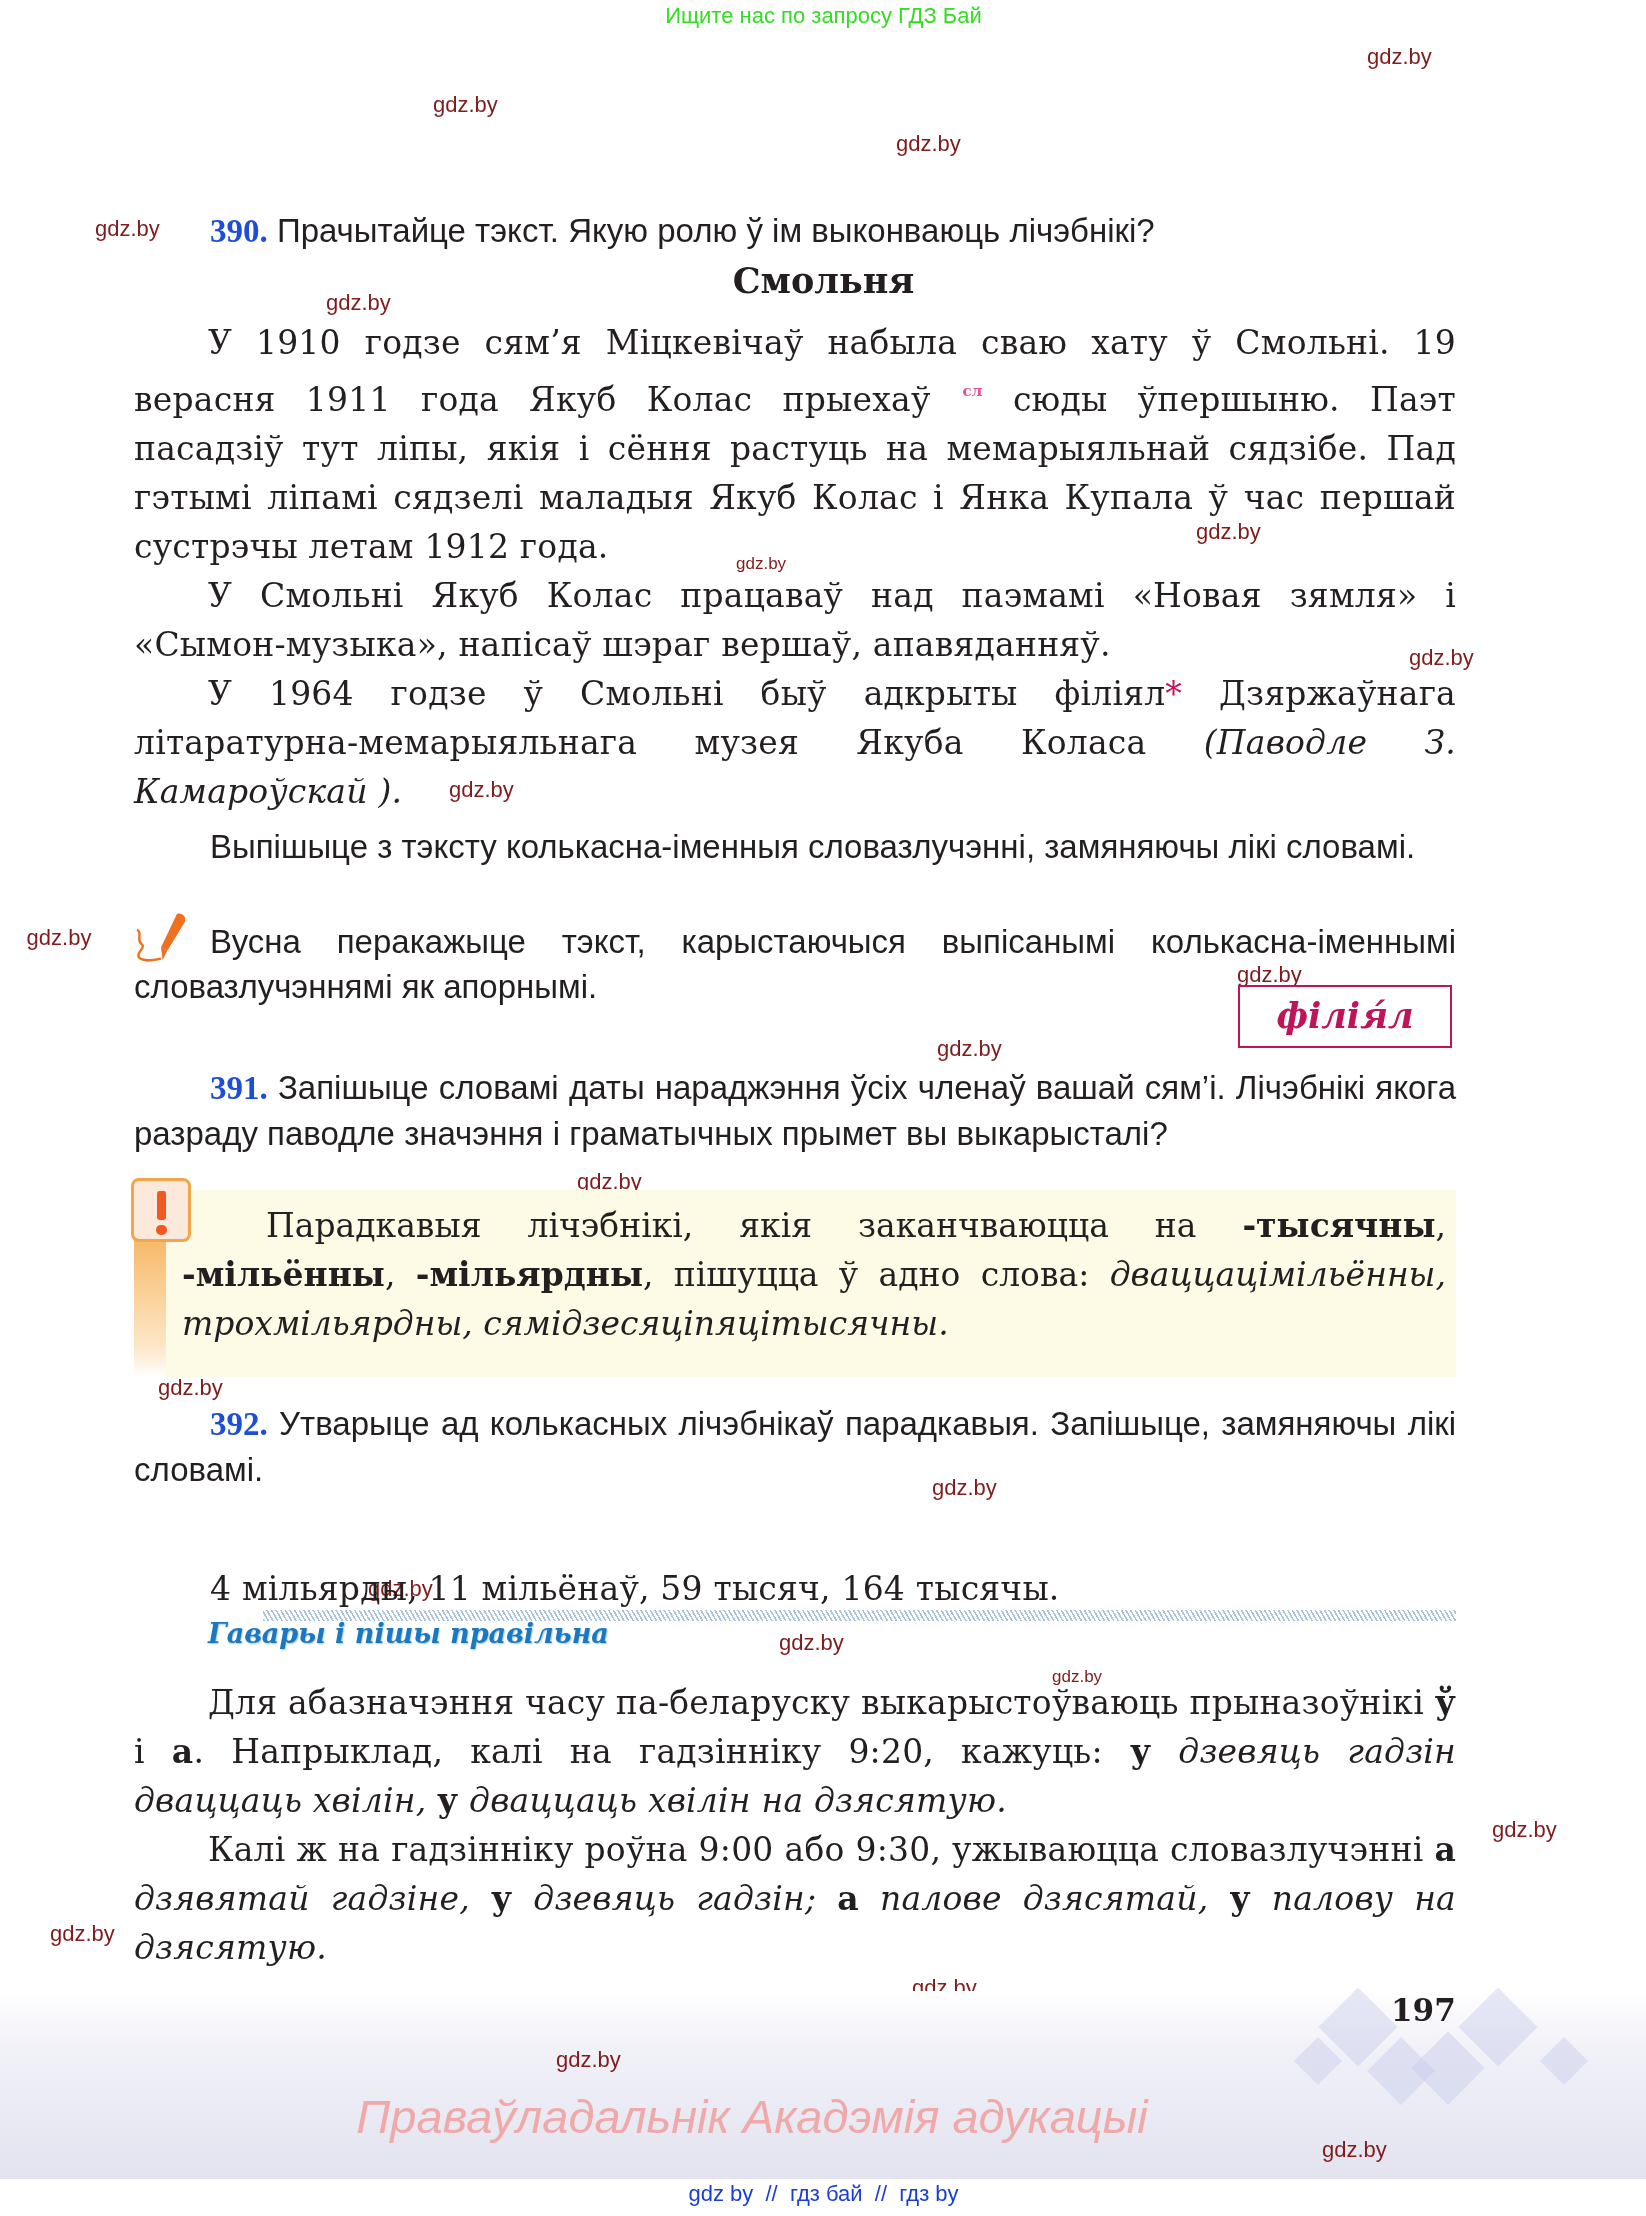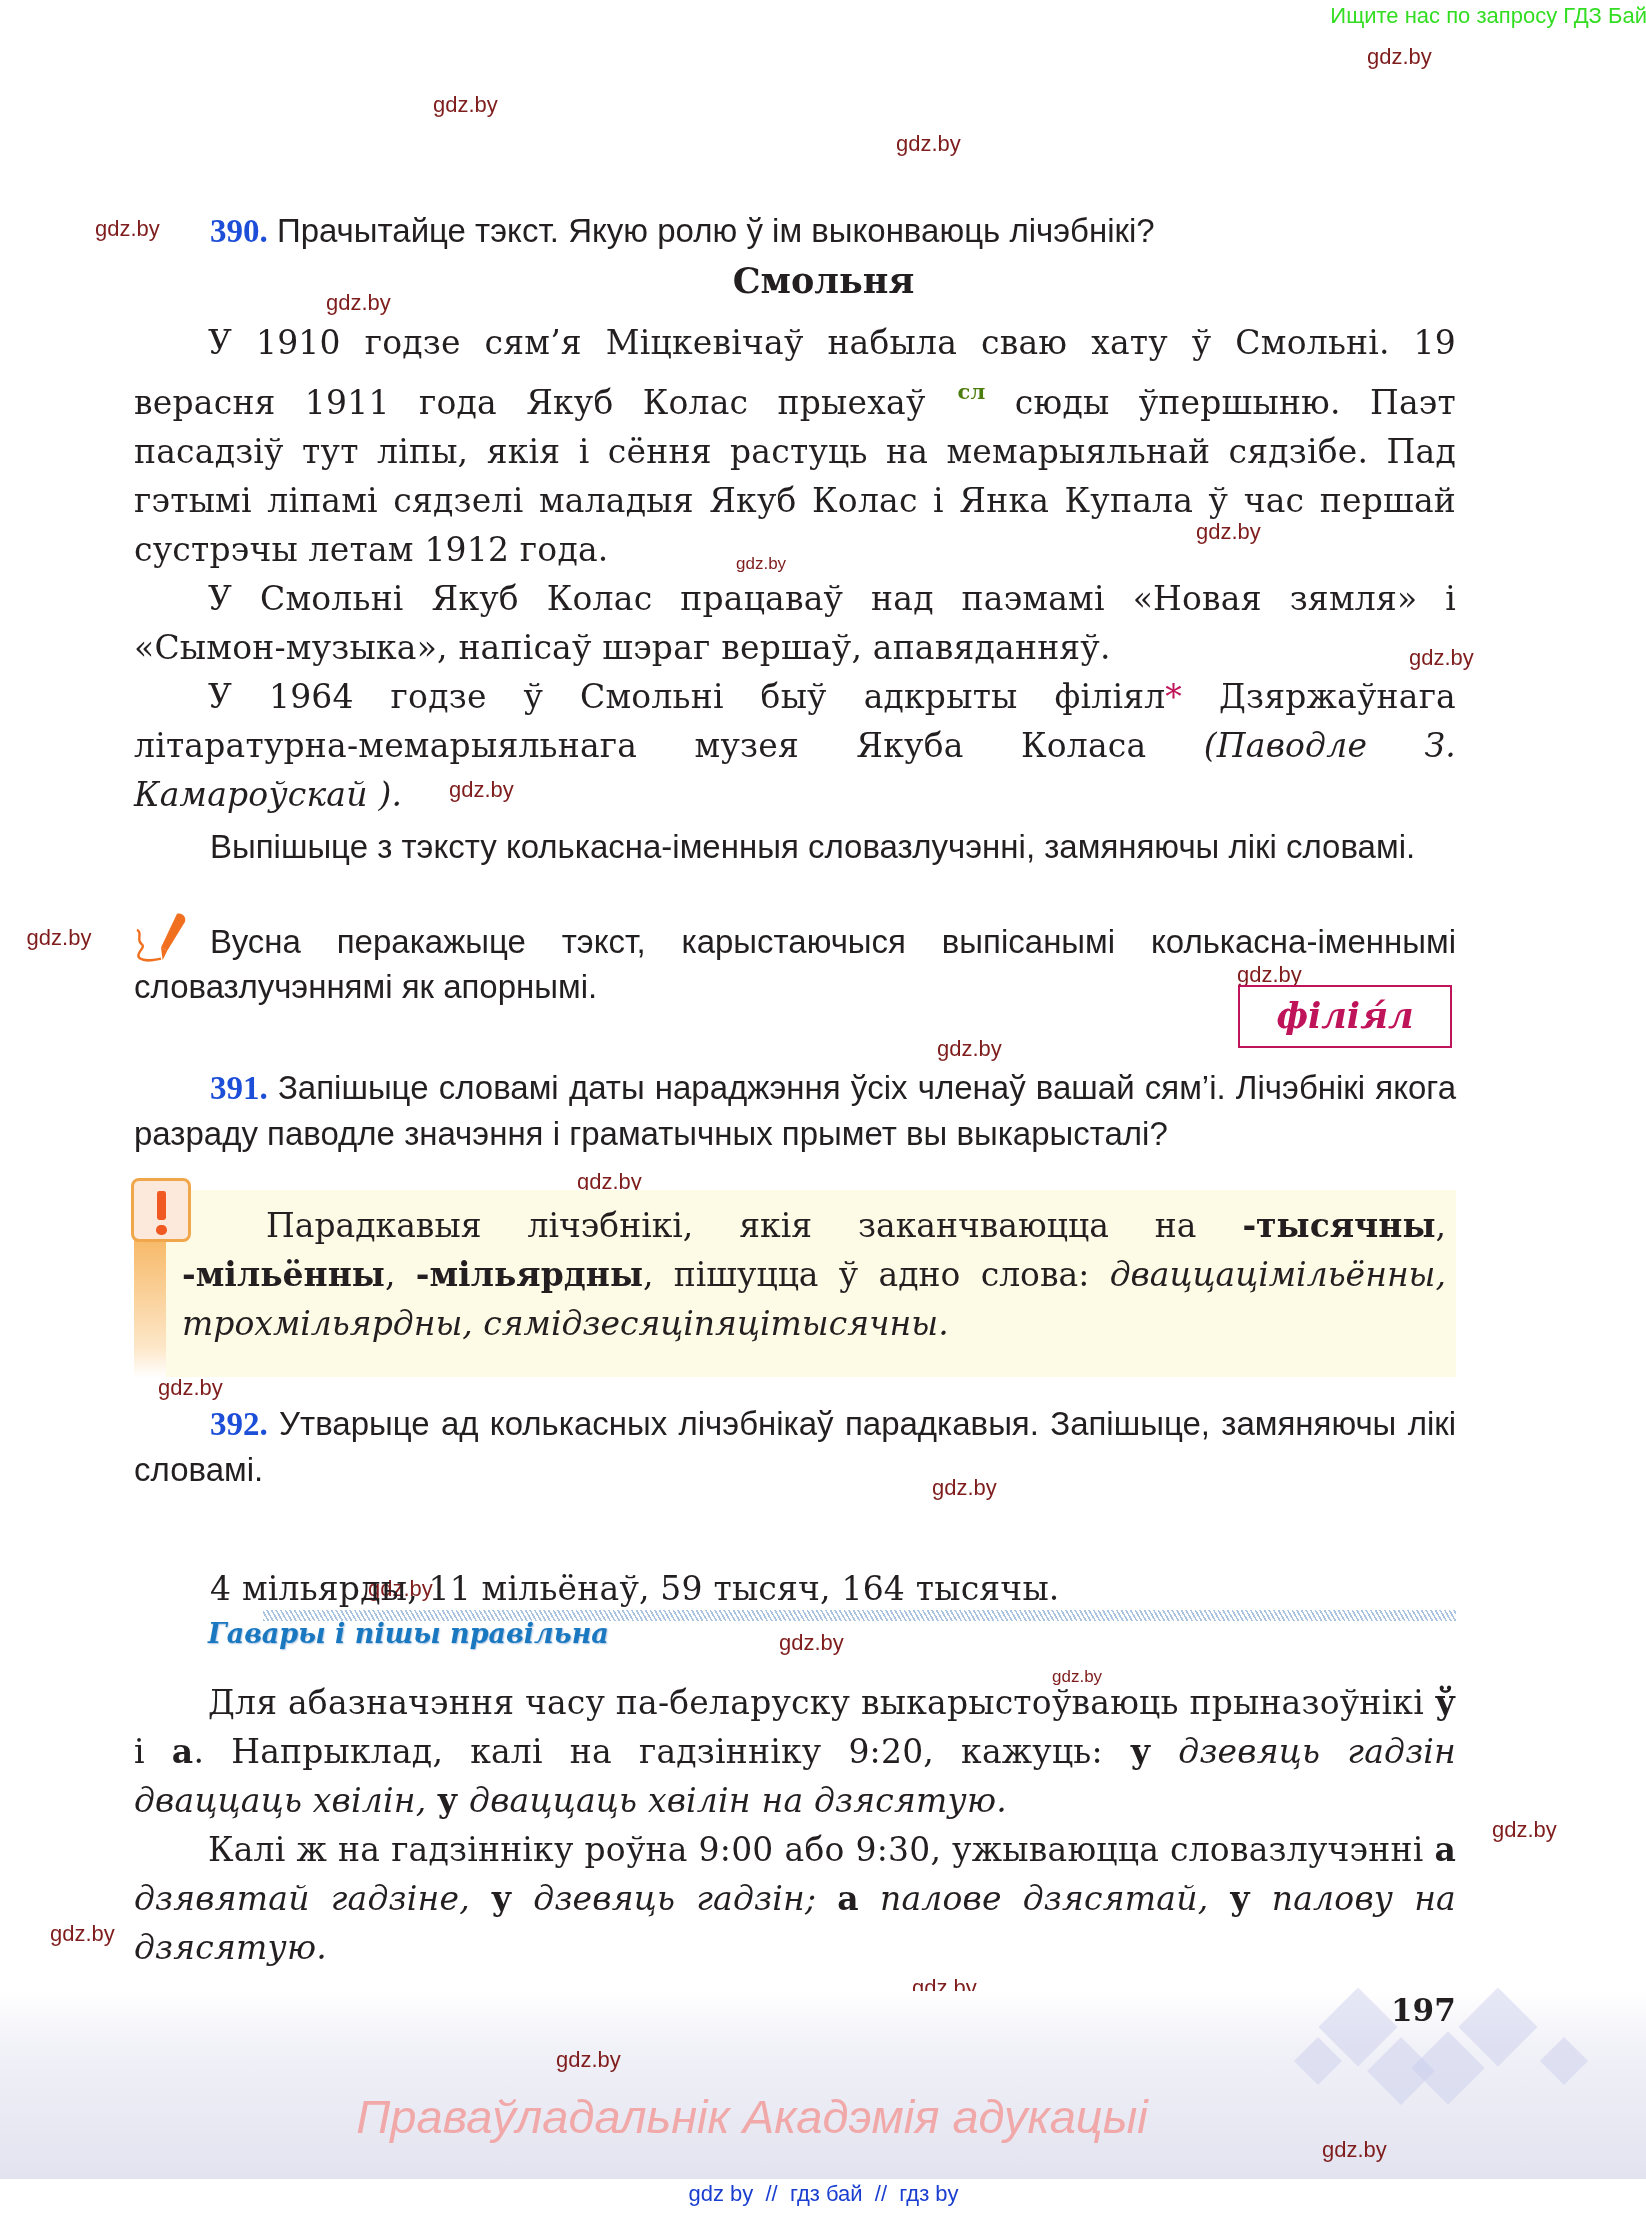--- a/index.html
+++ b/index.html
@@ -3,30 +3,30 @@
 <meta charset="utf-8">
 <style>
   html, body { margin: 0; padding: 0; }
   body {
     width: 1647px; height: 2216px; position: relative; overflow: hidden;
     background: #ffffff;
     font-family: "Liberation Serif", serif;
     color: #231f20;
   }
   .wm { position: absolute; font-family: "Liberation Sans", sans-serif; font-size: 22px; color: #7f1d1d; white-space: nowrap; }
-  .topbar { position: absolute; top: 3.2px; left: 0; width: 1647px; text-align: right; font-family: "Liberation Sans", sans-serif; font-size: 22px; color: #33dd22; }
+  .topbar { position: absolute; top: 3.2px; left: 0; width: 1647px; text-align: center; font-family: "Liberation Sans", sans-serif; font-size: 22px; color: #33dd22; }
   .task { position: absolute; left: 134px; width: 1322px; font-family: "Liberation Sans", sans-serif; font-size: 33px; line-height: 45px; color: #231f20; }
   .num { color: #1d4ed8; font-weight: bold; font-family: Liberation Serif, serif; }
   .serif-text { position: absolute; left: 134px; width: 1322px; font-family: "DejaVu Serif", serif; font-size: 33px; line-height: 49px; text-align: justify; color: #231f20; letter-spacing: 0.2px; }
   .para { text-indent: 74px; margin: 0; }
   .it { font-style: italic; }
   .bi { font-weight: bold; }
   .accent { color: #c0145a; }
   .title { position: absolute; top: 260px; left: 0; width: 1647px; text-align: center; font-family: "DejaVu Serif", serif; font-weight: bold; font-size: 35px; }
-  .sup { font-size: 21px; vertical-align: 14.5px; color: #4d7c0f; font-weight: bold; margin-left: 32px; }
+  .sup { font-size: 15px; vertical-align: 14.5px; color: #ec4899; font-weight: bold; margin-left: 32px; }
   .vocab-box { position: absolute; left: 1238px; top: 985px; width: 214px; height: 63px; border: 2.4px solid #c0145a; box-sizing: border-box; text-align: center; font-family: "DejaVu Serif", serif; font-style: italic; font-weight: bold; font-size: 35px; line-height: 58px; color: #c0145a; }
   .rule-box { position: absolute; left: 134px; top: 1190px; width: 1322px; height: 187px; background: #fdfbe6; }
   .rule-bar { position: absolute; left: 134px; top: 1225px; width: 32px; height: 153px; background: linear-gradient(#f6b35c, #fde7c8 80%, #fff); }
   .rule-icon { position: absolute; left: 131px; top: 1178px; width: 60px; height: 64px; border: 3.2px solid #f0a64a; border-radius: 8px; background: #fde9dc; box-sizing: border-box; }
   .rule-icon .bar { position: absolute; left: 22.6px; top: 9.7px; width: 9.7px; height: 29px; background: #f05a22; border-radius: 2.4px; }
   .rule-icon .dot { position: absolute; left: 22px; top: 44px; width: 11.3px; height: 9.7px; background: #f05a22; border-radius: 4.8px; }
   .rule-text { position: absolute; left: 182px; top: 1201px; width: 1264px; font-family: "DejaVu Serif", serif; font-size: 33px; line-height: 49px; text-align: justify; }
   .hatch { position: absolute; left: 263px; top: 1610px; width: 1193px; height: 11.3px; background: repeating-linear-gradient(60deg, #a9c3e0 0 1.6px, #ffffff 1.6px 4px); }
   .section-title { position: absolute; left: 208px; top: 1618px; font-family: "DejaVu Serif", serif; font-style: italic; font-weight: bold; font-size: 27px; color: #1a78c0; text-shadow: 0.8px 0.8px 1.6px #a9c3e0; }
   .footer-band { position: absolute; left: 0; top: 1991px; width: 1647px; height: 188px; background: linear-gradient(#ffffff, #f1f1f8 30%, #e2e3ef); }

